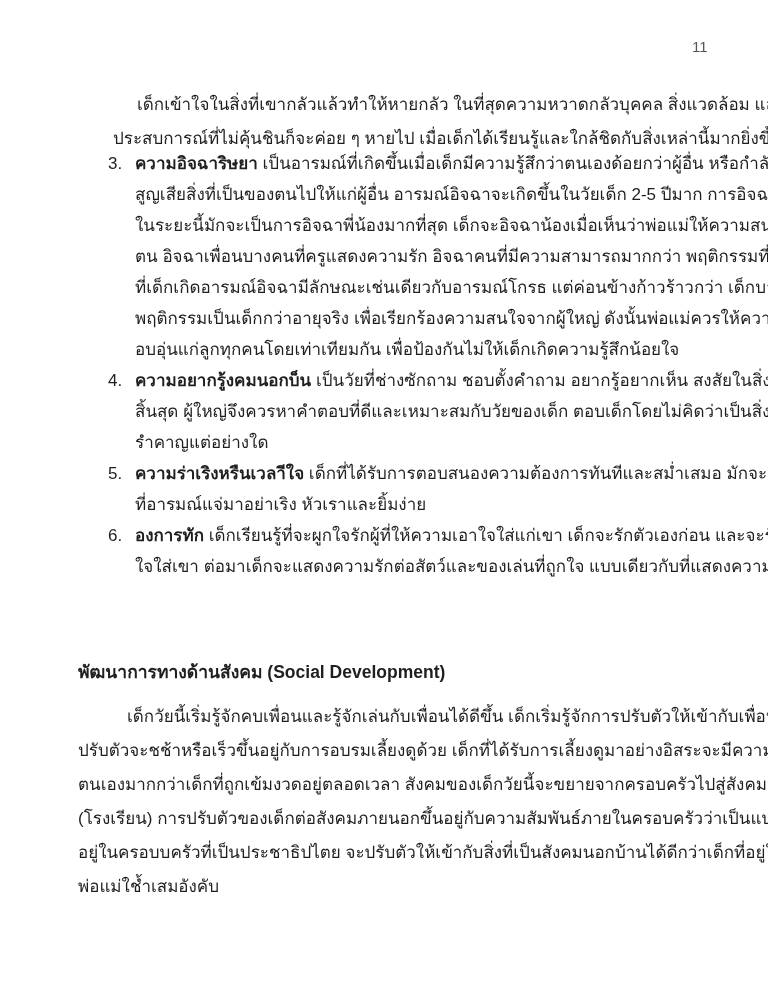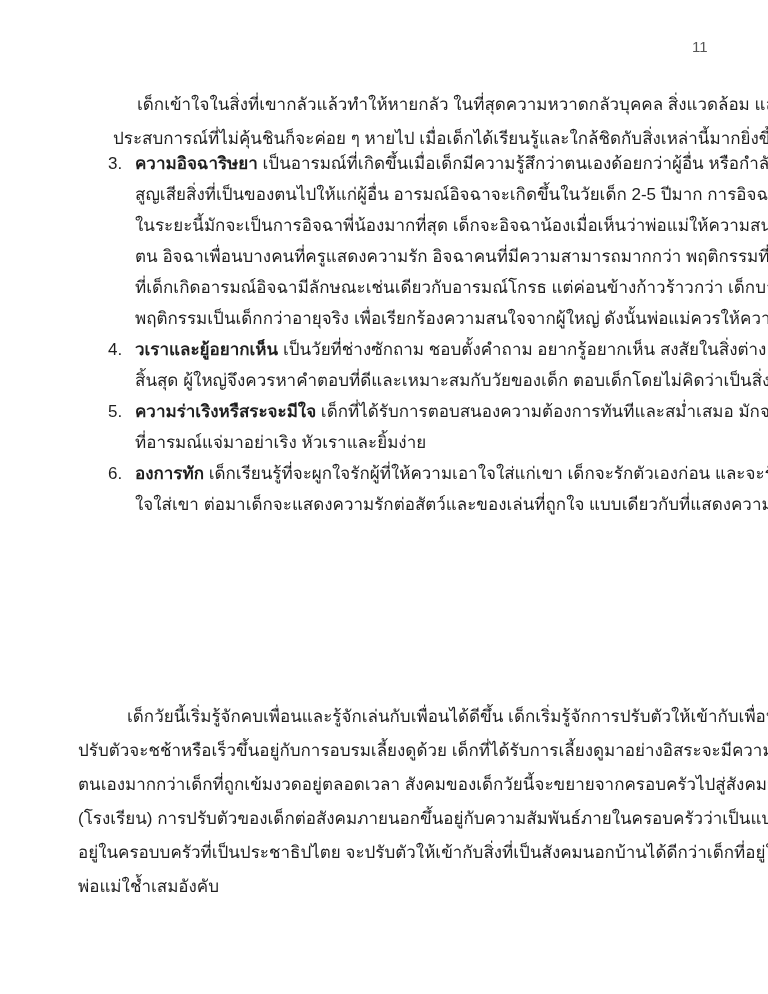--- a/index.html
+++ b/index.html
@@ -71,39 +71,42 @@
 
   <div class="block list">
 
     <div>
       <div class="line"><span class="num">3.</span><span class="title">ความอิจฉาริษยา</span><span> เป็นอารมณ์ที่เกิดขึ้นเมื่อเด็กมีความรู้สึกว่าตนเองด้อยกว่าผู้อื่น หรือกำลังจะ</span></div>
       <div class="line">สูญเสียสิ่งที่เป็นของตนไปให้แก่ผู้อื่น อารมณ์อิจฉาจะเกิดขึ้นในวัยเด็ก 2-5 ปีมาก การอิจฉาของเด็ก</div>
       <div class="line">ในระยะนี้มักจะเป็นการอิจฉาพี่น้องมากที่สุด เด็กจะอิจฉาน้องเมื่อเห็นว่าพ่อแม่ให้ความสนใจมากกว่า</div>
       <div class="line">ตน อิจฉาเพื่อนบางคนที่ครูแสดงความรัก อิจฉาคนที่มีความสามารถมากกว่า พฤติกรรมที่เกิดขึ้นเวลา</div>
       <div class="line">ที่เด็กเกิดอารมณ์อิจฉามีลักษณะเช่นเดียวกับอารมณ์โกรธ แต่ค่อนข้างก้าวร้าวกว่า เด็กบางคนอาจมี</div>
       <div class="line">พฤติกรรมเป็นเด็กกว่าอายุจริง เพื่อเรียกร้องความสนใจจากผู้ใหญ่ ดังนั้นพ่อแม่ควรให้ความรัก ความ</div>
+      <div class="line">อบอุ่นแก่ลูกทุกคนโดยเท่าเทียมกัน เพื่อป้องกันไม่ให้เด็กเกิดความรู้สึกน้อยใจ</div>
     </div>
 
     <div>
-      <div class="line"><span class="num">4.</span><span class="title">วเราและยู้อยากเห็น</span><span> เป็นวัยที่ช่างซักถาม ชอบตั้งคำถาม อยากรู้อยากเห็น สงสัยในสิ่งต่าง ๆ ไม่</span></div>
+      <div class="line"><span class="num">4.</span><span class="title">ความอยากรู้งคมนอกบ็น</span><span> เป็นวัยที่ช่างซักถาม ชอบตั้งคำถาม อยากรู้อยากเห็น สงสัยในสิ่งต่าง ๆ ไม่</span></div>
       <div class="line">สิ้นสุด ผู้ใหญ่จึงควรหาคำตอบที่ดีและเหมาะสมกับวัยของเด็ก ตอบเด็กโดยไม่คิดว่าเป็นสิ่งที่น่า</div>
+      <div class="line">รำคาญแต่อย่างใด</div>
     </div>
 
     <div>
-      <div class="line"><span class="num">5.</span><span class="title">ความร่าเริงหรืสระจะมีใจ</span><span> เด็กที่ได้รับการตอบสนองความต้องการทันทีและสม่ำเสมอ มักจะเป็นเด็ก</span></div>
+      <div class="line"><span class="num">5.</span><span class="title">ความร่าเริงหรืนเวลาีใจ</span><span> เด็กที่ได้รับการตอบสนองความต้องการทันทีและสม่ำเสมอ มักจะเป็นเด็ก</span></div>
       <div class="line">ที่อารมณ์แจ่มาอย่าเริง หัวเราและยิ้มง่าย</div>
     </div>
 
     <div>
       <div class="line"><span class="num">6.</span><span class="title">องการทัก</span><span> เด็กเรียนรู้ที่จะผูกใจรักผู้ที่ให้ความเอาใจใส่แก่เขา เด็กจะรักตัวเองก่อน และจะรักผู้อื่นที่เอา</span></div>
       <div class="line">ใจใส่เขา ต่อมาเด็กจะแสดงความรักต่อสัตว์และของเล่นที่ถูกใจ แบบเดียวกับที่แสดงความรักใน</div>
     </div>
 
   </div>
 
+  <div class="heading">พัฒนาการทางด้านสังคม (Social Development)</div>
 
   <div class="block para">
     <div class="line p-first">เด็กวัยนี้เริ่มรู้จักคบเพื่อนและรู้จักเล่นกับเพื่อนได้ดีขึ้น เด็กเริ่มรู้จักการปรับตัวให้เข้ากับเพื่อน ๆ  การ</div>
     <div class="line">ปรับตัวจะชช้าหรือเร็วขึ้นอยู่กับการอบรมเลี้ยงดูด้วย เด็กที่ได้รับการเลี้ยงดูมาอย่างอิสระจะมีความเชื่อมั่นใน</div>
     <div class="line">ตนเองมากกว่าเด็กที่ถูกเข้มงวดอยู่ตลอดเวลา สังคมของเด็กวัยนี้จะขยายจากครอบครัวไปสู่สังคมนอกบ้าน</div>
     <div class="line">(โรงเรียน) การปรับตัวของเด็กต่อสังคมภายนอกขึ้นอยู่กับความสัมพันธ์ภายในครอบครัวว่าเป็นแบบใด เช่น เด็กที่</div>
     <div class="line">อยู่ในครอบบครัวที่เป็นประชาธิปไตย จะปรับตัวให้เข้ากับสิ่งที่เป็นสังคมนอกบ้านได้ดีกว่าเด็กที่อยู่ในครอบครัวที่</div>
     <div class="line">พ่อแม่ใช้ำเสมอังคับ</div>
   </div>
 

